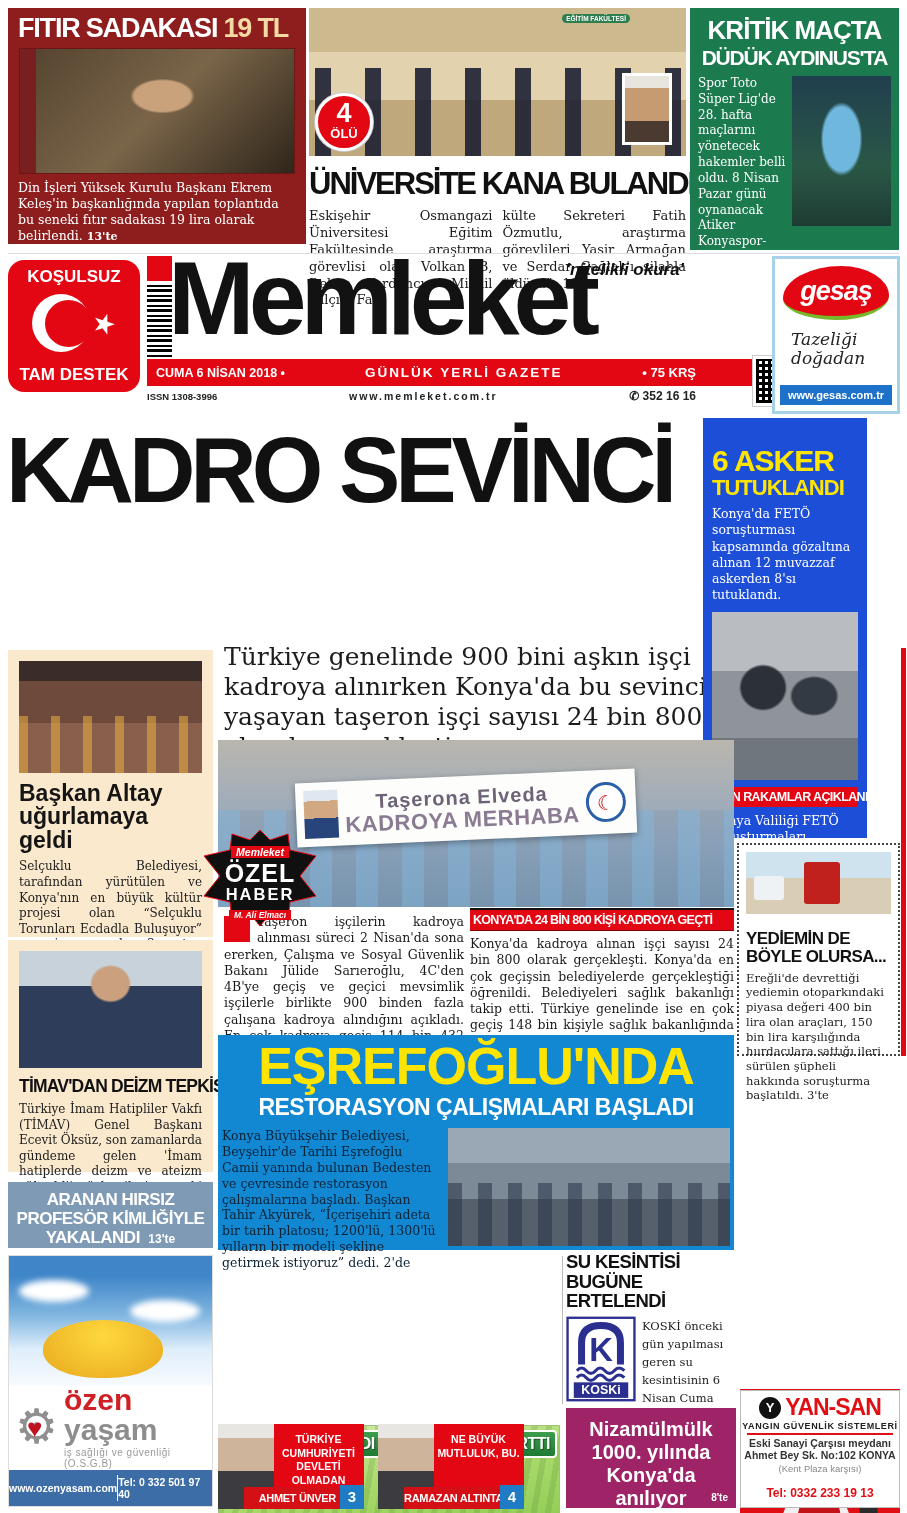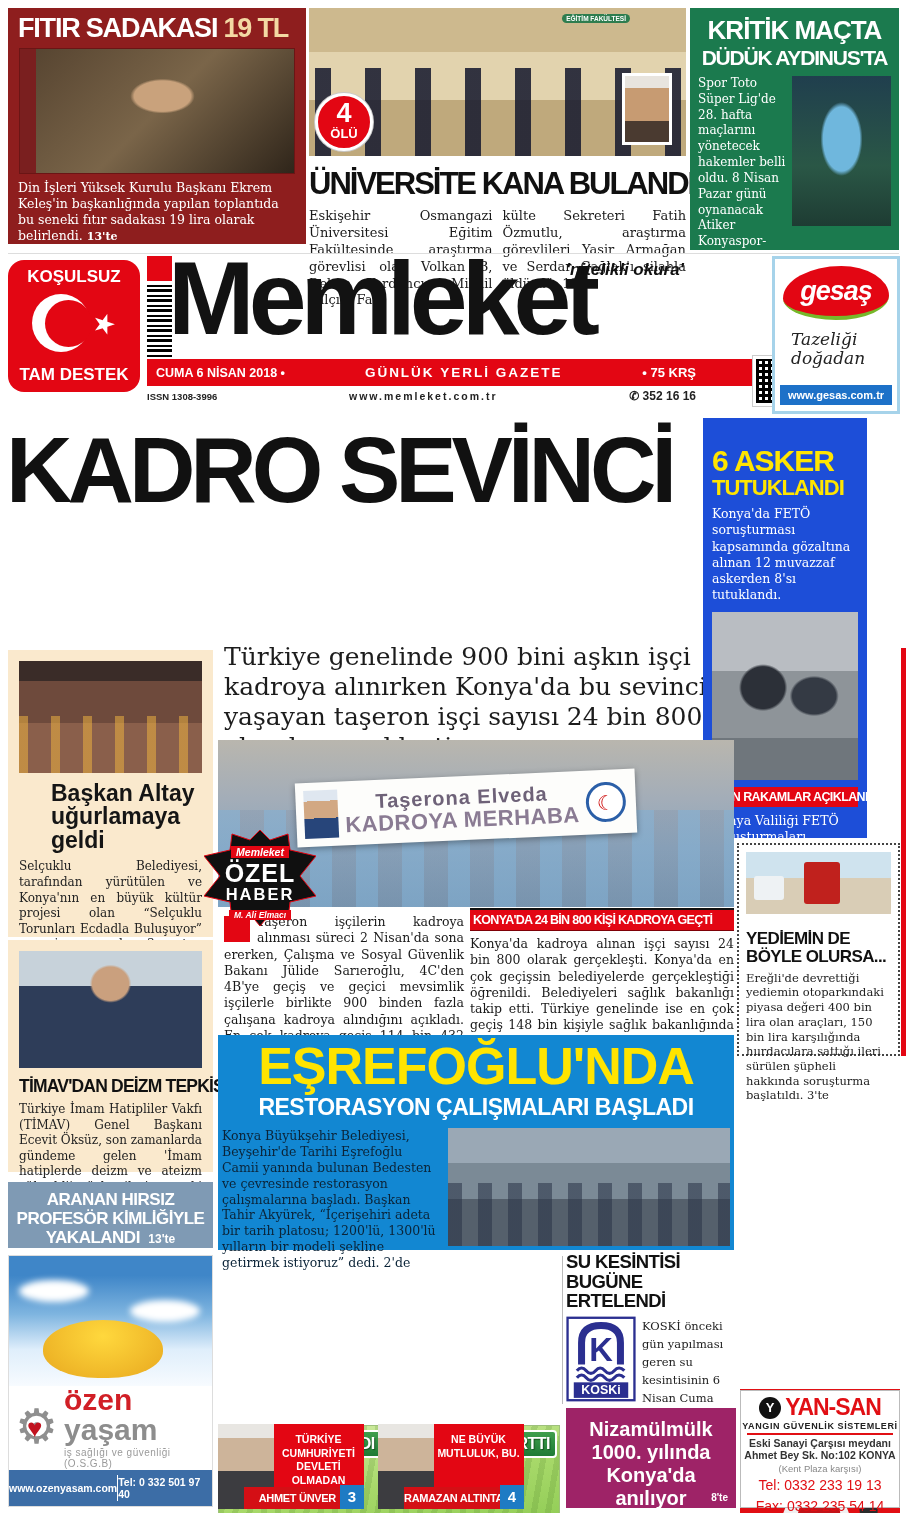--- a/index.html
+++ b/index.html
@@ -86,21 +86,21 @@
                radial-gradient(ellipse at 70% 50%,#343a44 0 15%,rgba(0,0,0,0) 17%),
                linear-gradient(180deg,#b9bdc2 0 35%,#8e9499 35% 75%,#6f767c 75%);}
   .asker-bar{margin-top:7px;background:#e30613;color:#fff;font-size:12.5px;font-weight:bold;padding:3px 3px;letter-spacing:-0.6px;white-space:nowrap;}
   #redrule{left:901px;top:648px;width:5px;height:408px;background:#e30613;}
 
   
   #altay{left:8px;top:650px;width:205px;height:287px;background:#fae9cd;padding:11px;}
   .altay-photo{width:183px;height:112px;
     background:repeating-linear-gradient(90deg,rgba(235,176,64,.55) 0 9px,rgba(0,0,0,0) 9px 32px) 0 55px/100% 60px no-repeat,
                linear-gradient(180deg,#3a2c28 0 18%,#6e4a3c 18% 55%,#8a5f4b 55%);}
-  .altay-head{font-size:23px;font-weight:bold;color:#151515;line-height:1.02;margin-top:9px;margin-left:32px;}
+  .altay-head{font-size:23px;font-weight:bold;color:#151515;line-height:1.02;margin-top:9px;}
   .altay-body{font-size:12px;line-height:1.3;margin-top:7px;text-align:justify;color:#222;}
 
   #timav{left:8px;top:940px;width:205px;height:232px;background:#fae9cd;padding:11px;}
   .timav-photo{width:183px;height:117px;
     background:radial-gradient(ellipse at 50% 28%,#caa07e 0 14%,rgba(0,0,0,0) 16%),
                linear-gradient(180deg,#c7d2da 0 30%,#2e3d59 30%);}
   .timav-head{font-size:17.5px;font-weight:bold;letter-spacing:-0.8px;color:#111;margin-top:8px;white-space:nowrap;}
   .timav-body{font-size:12px;line-height:1.3;margin-top:5px;text-align:justify;color:#222;}
 
   #hirsiz{left:8px;top:1182px;width:205px;height:66px;background:#7f9ab4;color:#fff;text-align:center;padding:8px 6px 0;}
@@ -186,21 +186,21 @@
   #yansan-red{left:740px;top:1060px;width:160px;height:326px;background:#e10f14;text-align:center;}
   .ys-slogan{color:#fff;font-size:20px;margin-top:8px;letter-spacing:0.5px;}
   #yansan-white{left:740px;top:1390px;width:160px;height:118px;background:#fff;border:1px solid #bbb;text-align:center;padding-top:3px;}
   .ysw-row{display:flex;align-items:center;justify-content:center;gap:4px;}
   .ysw-circle{width:22px;height:22px;border-radius:50%;background:#111;color:#fff;font-weight:bold;font-size:13px;line-height:22px;}
   .ysw-brand{color:#e10f14;font-size:23px;font-weight:bold;letter-spacing:-1px;}
   .ysw-sub{font-size:9px;font-weight:bold;letter-spacing:0.6px;color:#222;}
   .ysw-rule{height:2px;background:#e10f14;margin:2px 6px;}
   .ysw-addr{font-size:10.5px;font-weight:bold;color:#333;line-height:1.15;}
   .ysw-addr3{font-size:9.5px;color:#888;margin-top:2px;}
-  .ysw-tel{font-size:14px;font-weight:normal;color:#e10f14;line-height:1.25;margin-top:3px;}
+  .ysw-tel{font-size:12px;font-weight:bold;color:#e10f14;line-height:1.25;margin-top:12px;}
   .ysw-logos{display:flex;justify-content:center;gap:3px;margin-top:4px;}
   .ysw-logos span{width:11px;height:8px;background:#222;display:inline-block;}
 
   .colbox{top:1424px;height:85px;background:#e30613;position:absolute;}
   #colbox1{left:218px;width:146px;}
   #colbox2{left:378px;width:146px;}
   .col-photo{position:absolute;left:0;top:0;bottom:0;width:56px;background:linear-gradient(180deg,#e8e6e2 0 16%,#cdb49a 16% 55%,#3c3c40 55%);}
   .col-quote{position:absolute;left:58px;top:9px;right:3px;color:#fff;font-weight:bold;font-size:10.5px;text-align:center;line-height:1.3;}
   .col-name{position:absolute;left:26px;right:24px;bottom:0;height:22px;background:#d40f15;color:#fff;font-weight:bold;font-size:11px;text-align:right;line-height:22px;padding-right:4px;letter-spacing:-0.3px;white-space:nowrap;}
   .col-page{position:absolute;right:0;bottom:0;width:24px;height:24px;background:#1e7bc4;color:#fff;font-weight:bold;font-size:15px;text-align:center;line-height:24px;}

